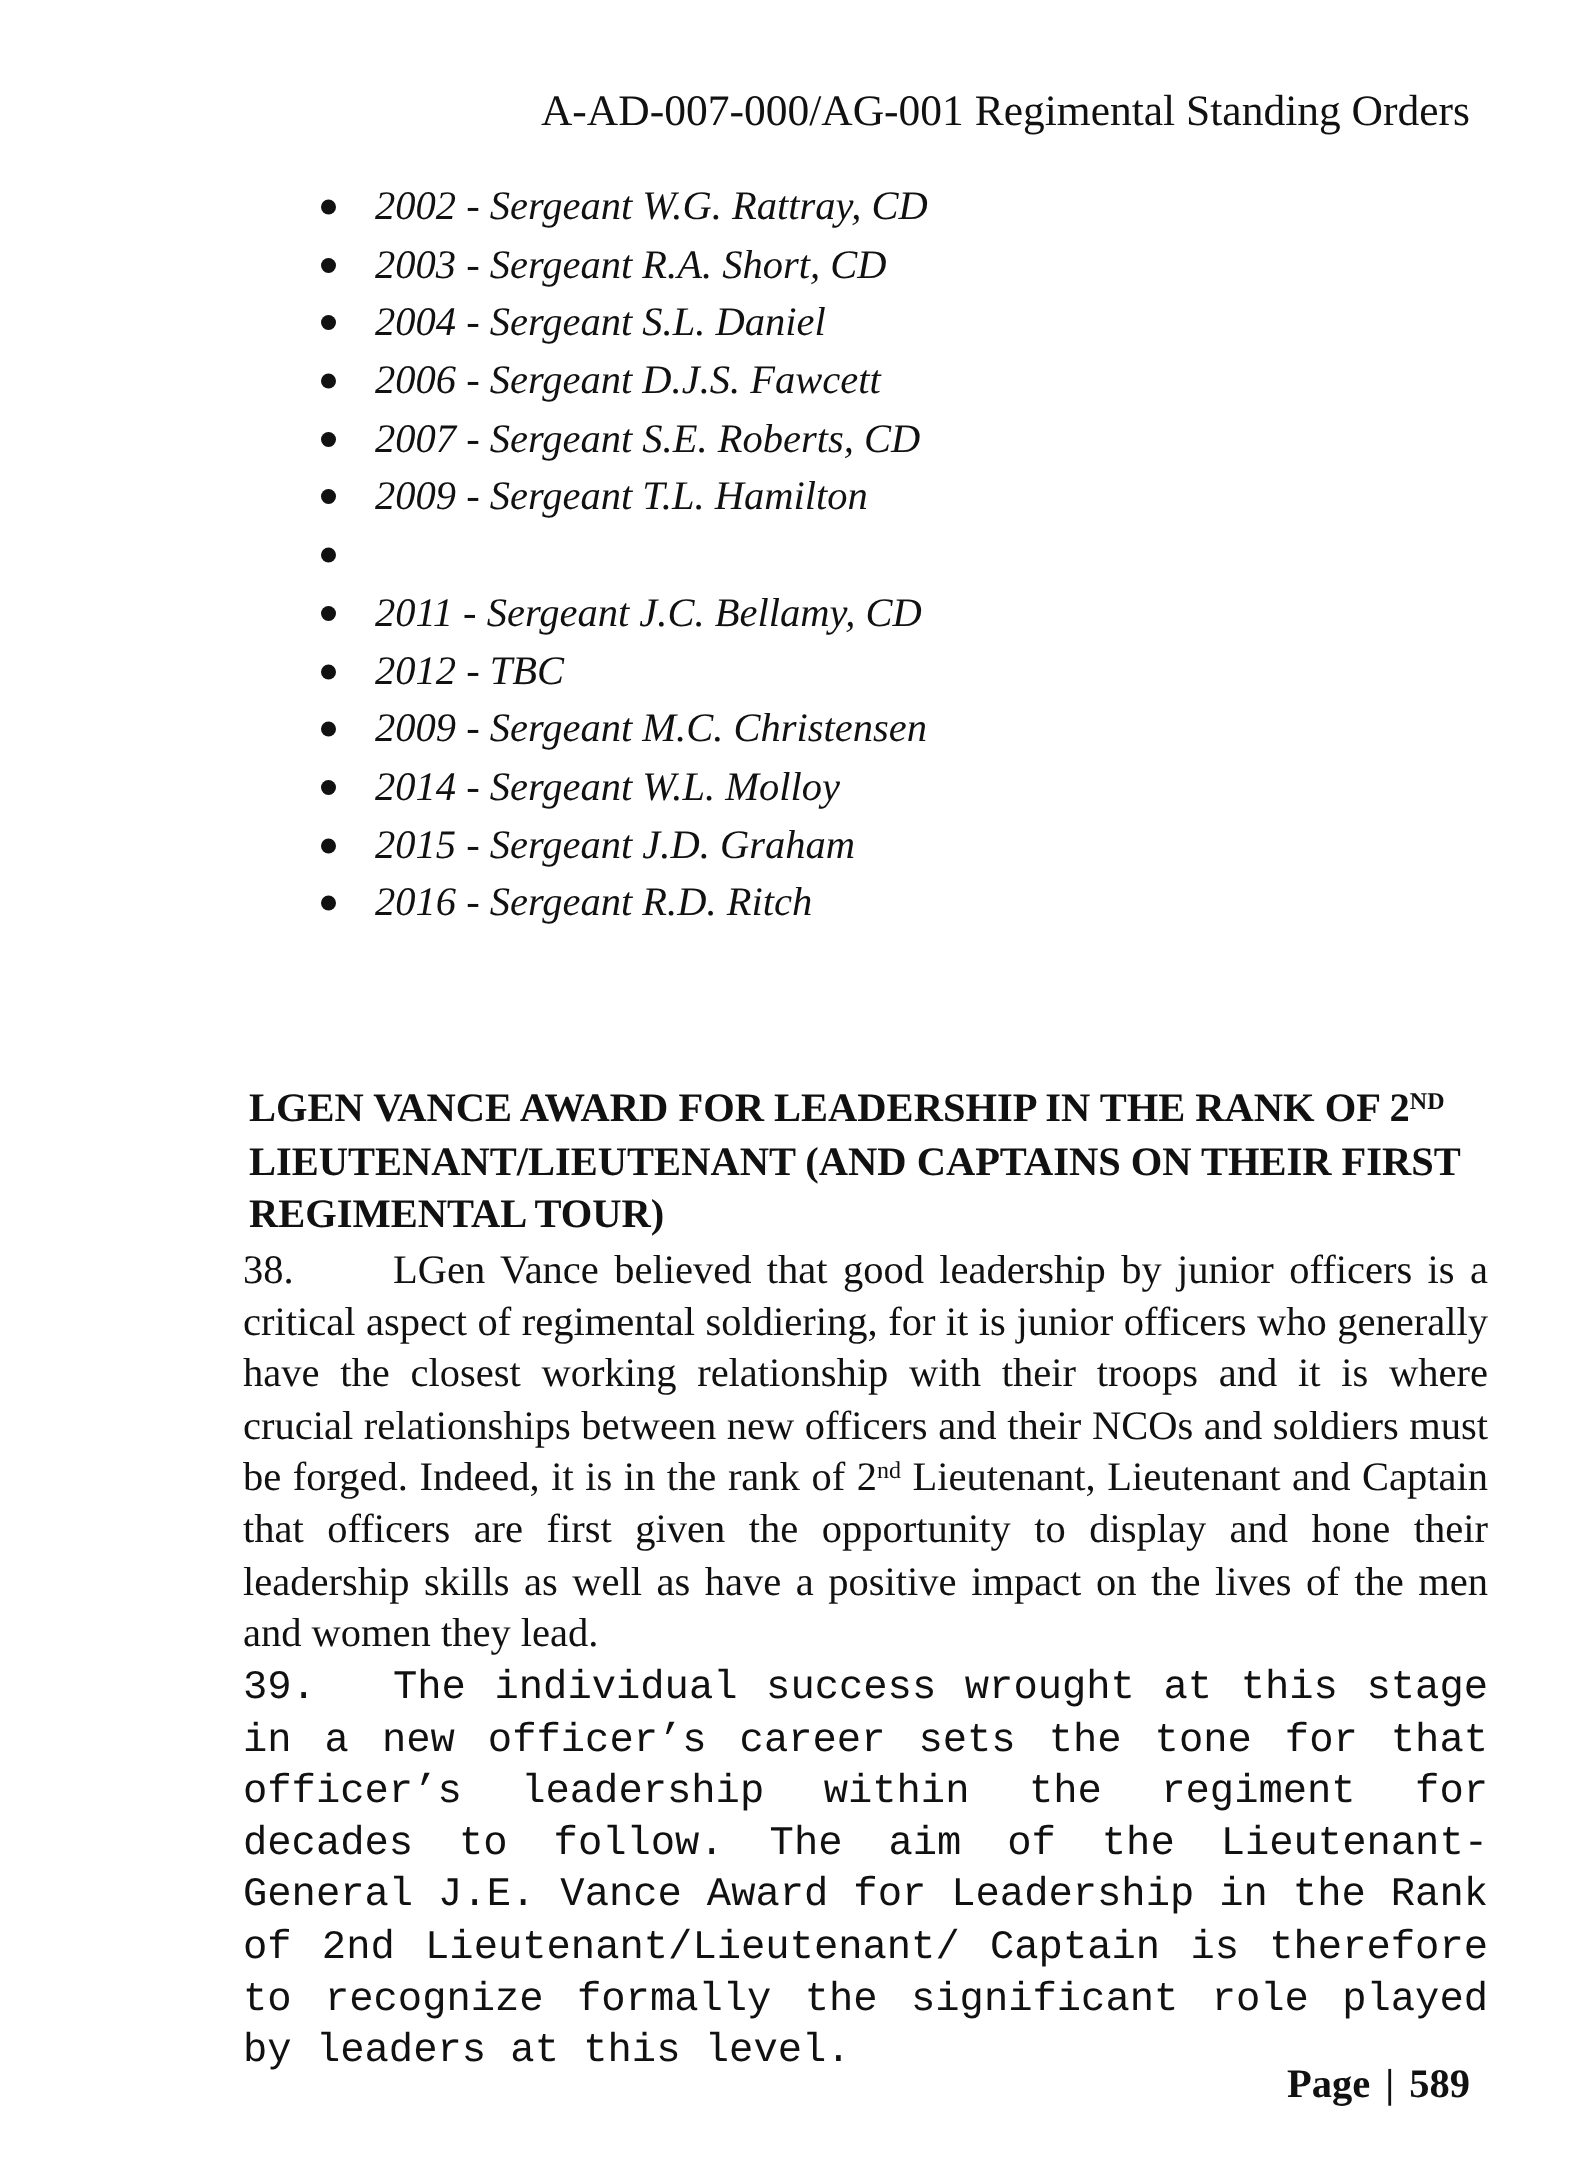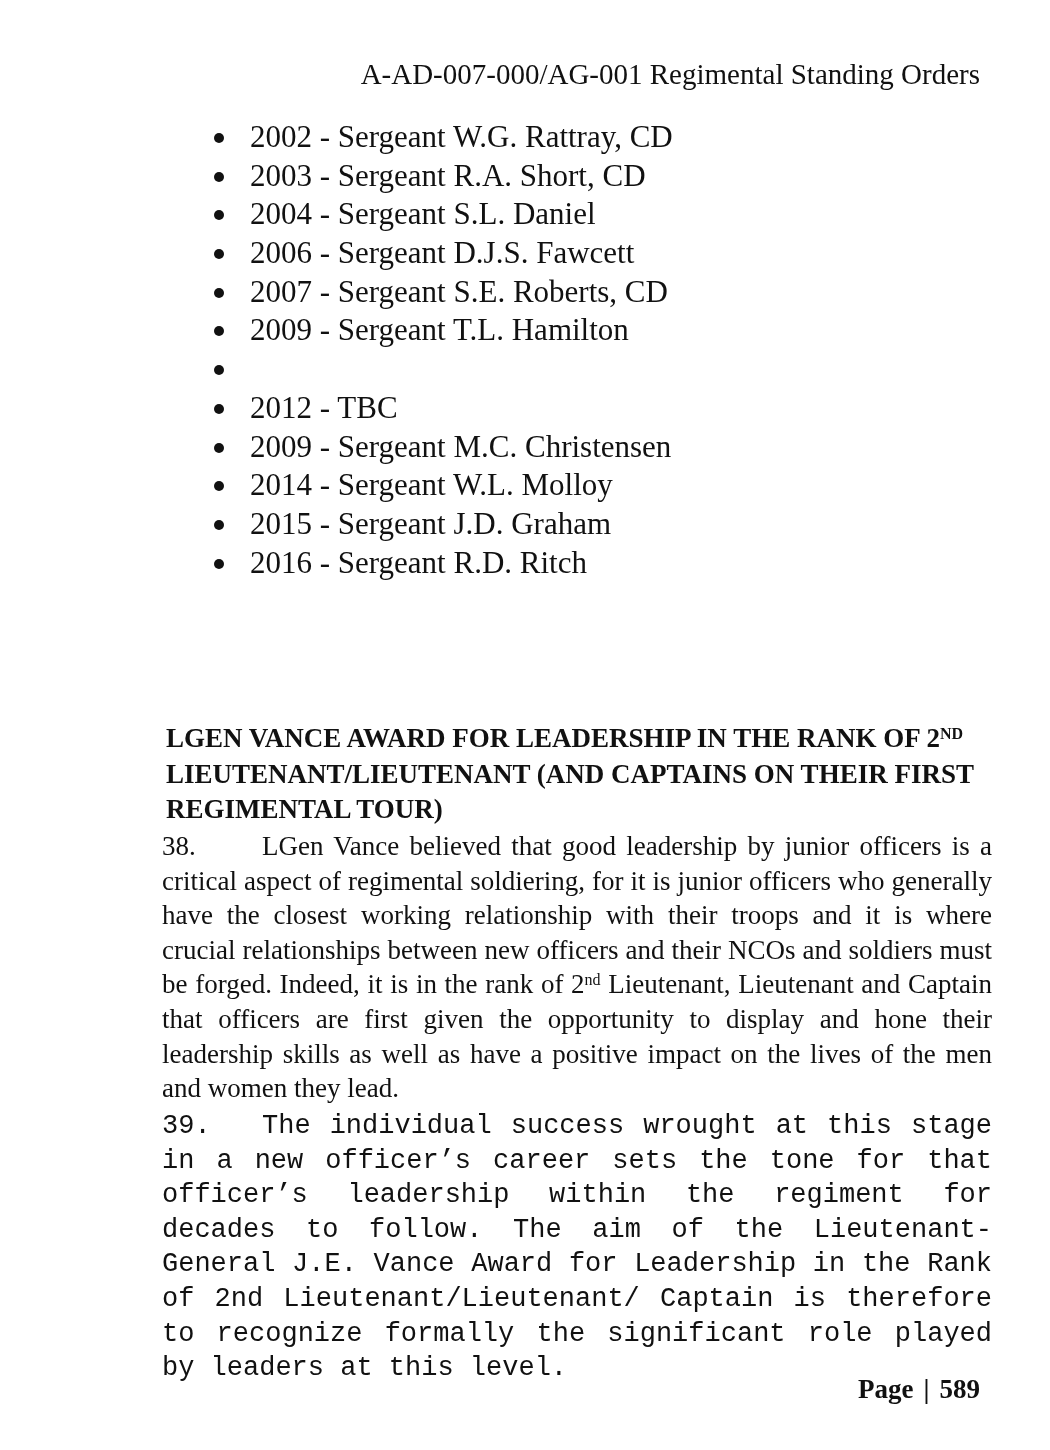--- a/index.html
+++ b/index.html
@@ -29,23 +29,24 @@
       top: 118px;
       left: 210px;
       margin: 0;
       padding: 0;
       list-style: none;
     }
     .bullet-item {
       position: relative;
       height: 38.7px;
       line-height: 38.7px;
-      font-size: 31px;
+      font-size: 27px;
       padding-left: 40px;
       white-space: nowrap;
+      font-style: italic;
     }
     .bullet-dot {
       position: absolute;
       left: 4px;
       top: 15px;
       width: 10px;
       height: 10px;
       border-radius: 50%;
       background: #111111;
     }
@@ -104,20 +105,21 @@
 </div>
 
 <ul class="bullet-list">
   <li class="bullet-item"><span class="bullet-dot"></span><span>2002 - Sergeant W.G. Rattray, CD</span></li>
   <li class="bullet-item"><span class="bullet-dot"></span><span>2003 - Sergeant R.A. Short, CD</span></li>
   <li class="bullet-item"><span class="bullet-dot"></span><span>2004 - Sergeant S.L. Daniel</span></li>
   <li class="bullet-item"><span class="bullet-dot"></span><span>2006 - Sergeant D.J.S. Fawcett</span></li>
   <li class="bullet-item"><span class="bullet-dot"></span><span>2007 - Sergeant S.E. Roberts, CD</span></li>
   <li class="bullet-item"><span class="bullet-dot"></span><span>2009 - Sergeant T.L. Hamilton</span></li>
   <li class="bullet-item"><span class="bullet-dot"></span></li>
+  <li class="bullet-item"><span class="bullet-dot"></span><span>2011 - Sergeant J.C. Bellamy, CD</span></li>
   <li class="bullet-item"><span class="bullet-dot"></span><span>2012 - TBC</span></li>
   <li class="bullet-item"><span class="bullet-dot"></span><span>2009 - Sergeant M.C. Christensen</span></li>
   <li class="bullet-item"><span class="bullet-dot"></span><span>2014 - Sergeant W.L. Molloy</span></li>
   <li class="bullet-item"><span class="bullet-dot"></span><span>2015 - Sergeant J.D. Graham</span></li>
   <li class="bullet-item"><span class="bullet-dot"></span><span>2016 - Sergeant R.D. Ritch</span></li>
 </ul>
 
 <h2 class="section-heading"><span>LGEN VANCE AWARD FOR LEADERSHIP IN THE RANK OF 2</span><sup>ND</sup><span> LIEUTENANT/LIEUTENANT (AND CAPTAINS ON THEIR FIRST REGIMENTAL TOUR)</span></h2>
 
 <p class="para para-38"><span class="para-num">38.</span><span>LGen Vance believed that good leadership by junior officers is a critical aspect of regimental soldiering, for it is junior officers who generally have the closest working relationship with their troops and it is where crucial relationships between new officers and their NCOs and soldiers must be forged. Indeed, it is in the rank of 2</span><sup>nd</sup><span> Lieutenant, Lieutenant and Captain that officers are first given the opportunity to display and hone their leadership skills as well as have a positive impact on the lives of the men and women they lead.</span></p>

